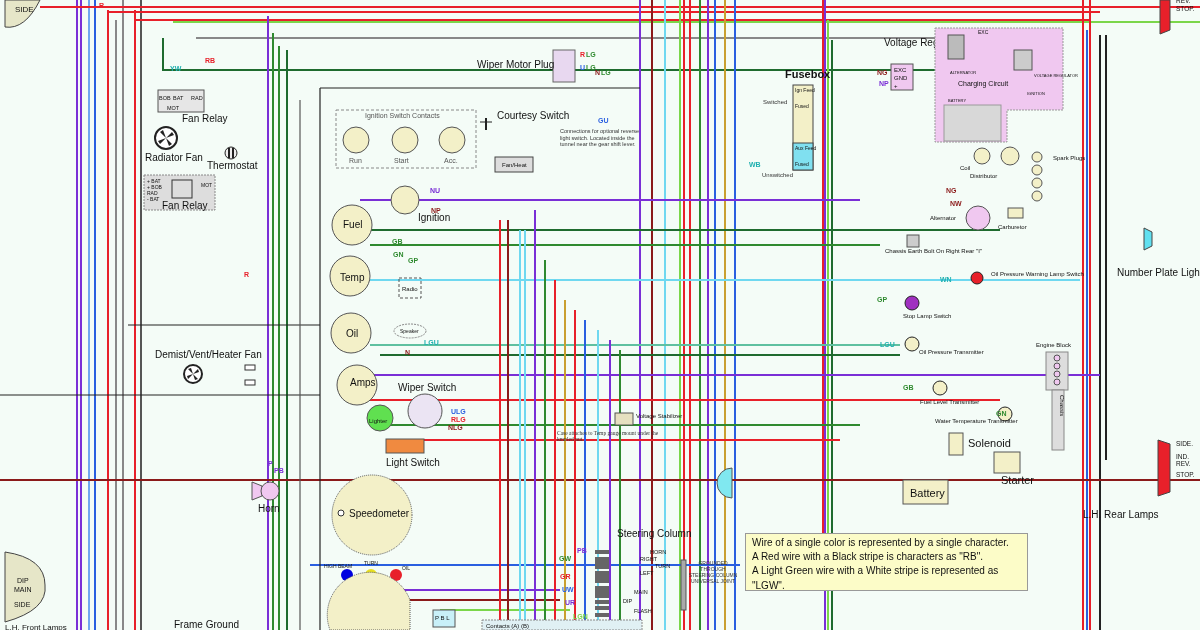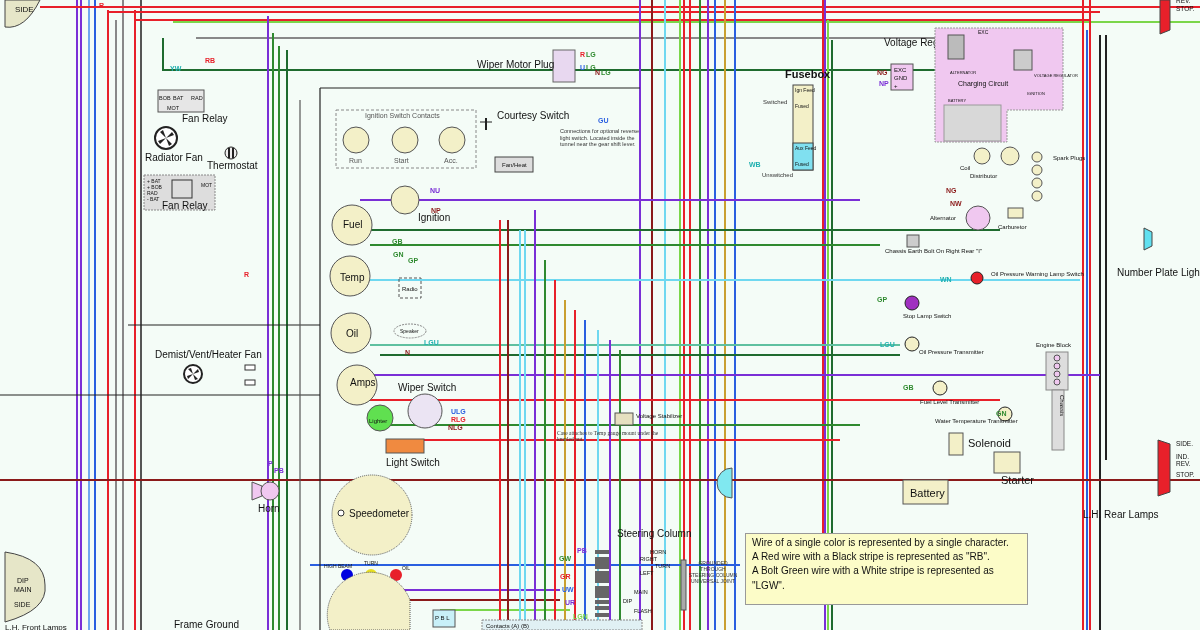--- a/index.html
+++ b/index.html
@@ -3,21 +3,21 @@
 <meta charset="utf-8">
 <style>
   html,body{margin:0;padding:0;background:#f4fcf7;}
   body{width:1200px;height:630px;overflow:hidden;position:relative;font-family:"Liberation Sans",sans-serif;}
   svg{position:absolute;left:0;top:0;}
   .lbl{font-family:"Liberation Sans",sans-serif;fill:#111;}
   .sm{font-size:6px;fill:#333;}
   .md{font-size:10px;}
   .lg{font-size:11px;}
   .wl{font-size:7px;font-weight:bold;}
-  .legend-box{position:absolute;left:745px;top:533px;width:283px;height:72px;background:#fcfcc8;border:1px solid #999;
+  .legend-box{position:absolute;left:745px;top:533px;width:283px;height:58px;background:#fcfcc8;border:1px solid #999;
     font-family:"Liberation Sans",sans-serif;font-size:10px;color:#111;padding:2px 0 0 6px;box-sizing:border-box;line-height:14.2px;}
 </style>
 </head>
 <body>
 
 <svg width="1200" height="630" viewBox="0 0 1200 630">
 
   <g fill="none" stroke-width="2">
 
     <line x1="77" y1="0" x2="77" y2="630" stroke="#7a2fd6"></line>
@@ -395,15 +395,15 @@
     <text x="451" y="422" class="wl" fill="#e8202a">RLG</text>
     <text x="448" y="430" class="wl" fill="#8b1a1a">NLG</text>
     <text x="268" y="466" class="wl" fill="#7a2fd6">P</text>
     <text x="274" y="473" class="wl" fill="#7a2fd6">PB</text>
     <text x="749" y="167" class="wl" fill="#20b0b0">WB</text>
   </g>
 </svg>
 
 <div class="legend-box">
   <div>Wire of a single color is represented by a single character.</div>
-  <div>A Red wire with a Black stripe is represented as "RB".</div>
-  <div>A Bolt Green wire with a White stripe is represented as "LGW".</div>
+  <div>A Red wire with a Black stripe is characters as "RB".</div>
+  <div>A Light Green wire with a White stripe is represented as "LGW".</div>
 </div>
 
 </body></html>

